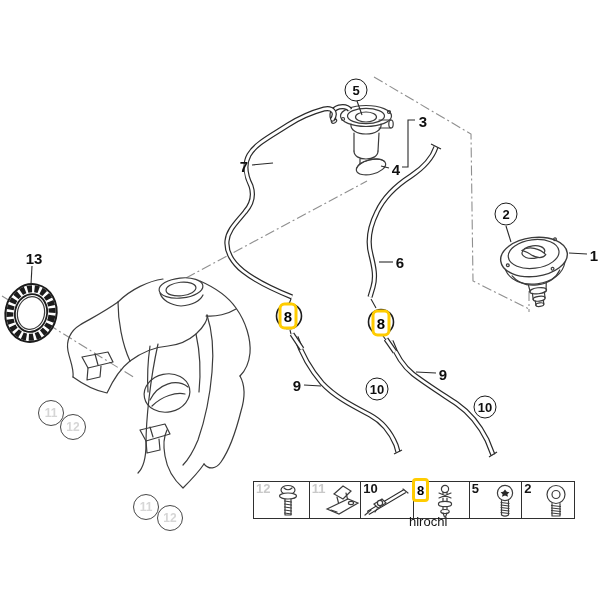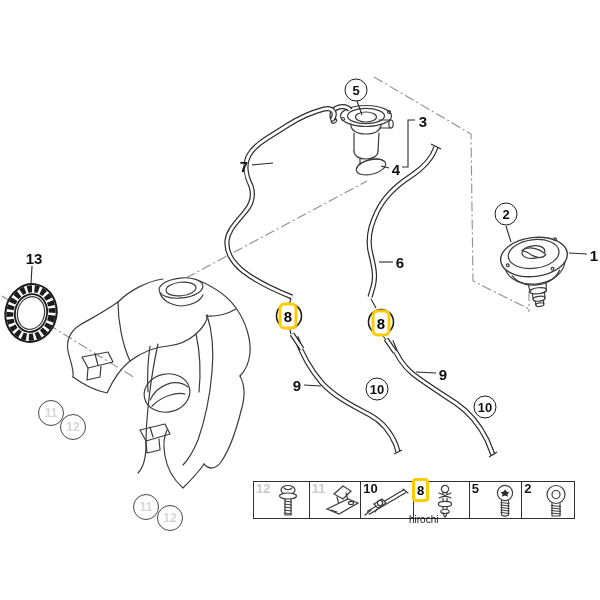--- a/index.html
+++ b/index.html
@@ -35,21 +35,21 @@
       border:1.5px solid #2f2f2f;box-sizing:border-box;display:flex;background:#fff;}
   .cell{position:relative;height:100%;border-right:1.5px solid #2f2f2f;box-sizing:border-box;}
   .cell:last-child{border-right:none;}
   .cnum{position:absolute;left:2px;top:0;font-weight:bold;font-size:13px;color:#161616;line-height:1.1;}
   .cnum.muted{color:#c9c9c9;}
   .hl8s{position:absolute;left:-2px;top:-4px;width:11px;height:18px;border:3px solid #ffcc00;
       border-radius:4px;background:#fff;display:flex;align-items:center;justify-content:center;
       font-weight:bold;font-size:13px;color:#000;z-index:3;}
   .ic{position:absolute;left:0;top:0;}
 
-  #watermark{position:absolute;left:409px;top:514px;font-size:10px;color:#151515;}
+  #watermark{position:absolute;left:409px;top:514px;font-size:13px;color:#151515;}
 </style>
 </head>
 <body>
 
 <div id="stage">
 
   <svg id="art" width="600" height="600" viewBox="0 0 600 600">
 
     <g>
       <path class="dd" d="M 2,296 L 135,378"></path>

